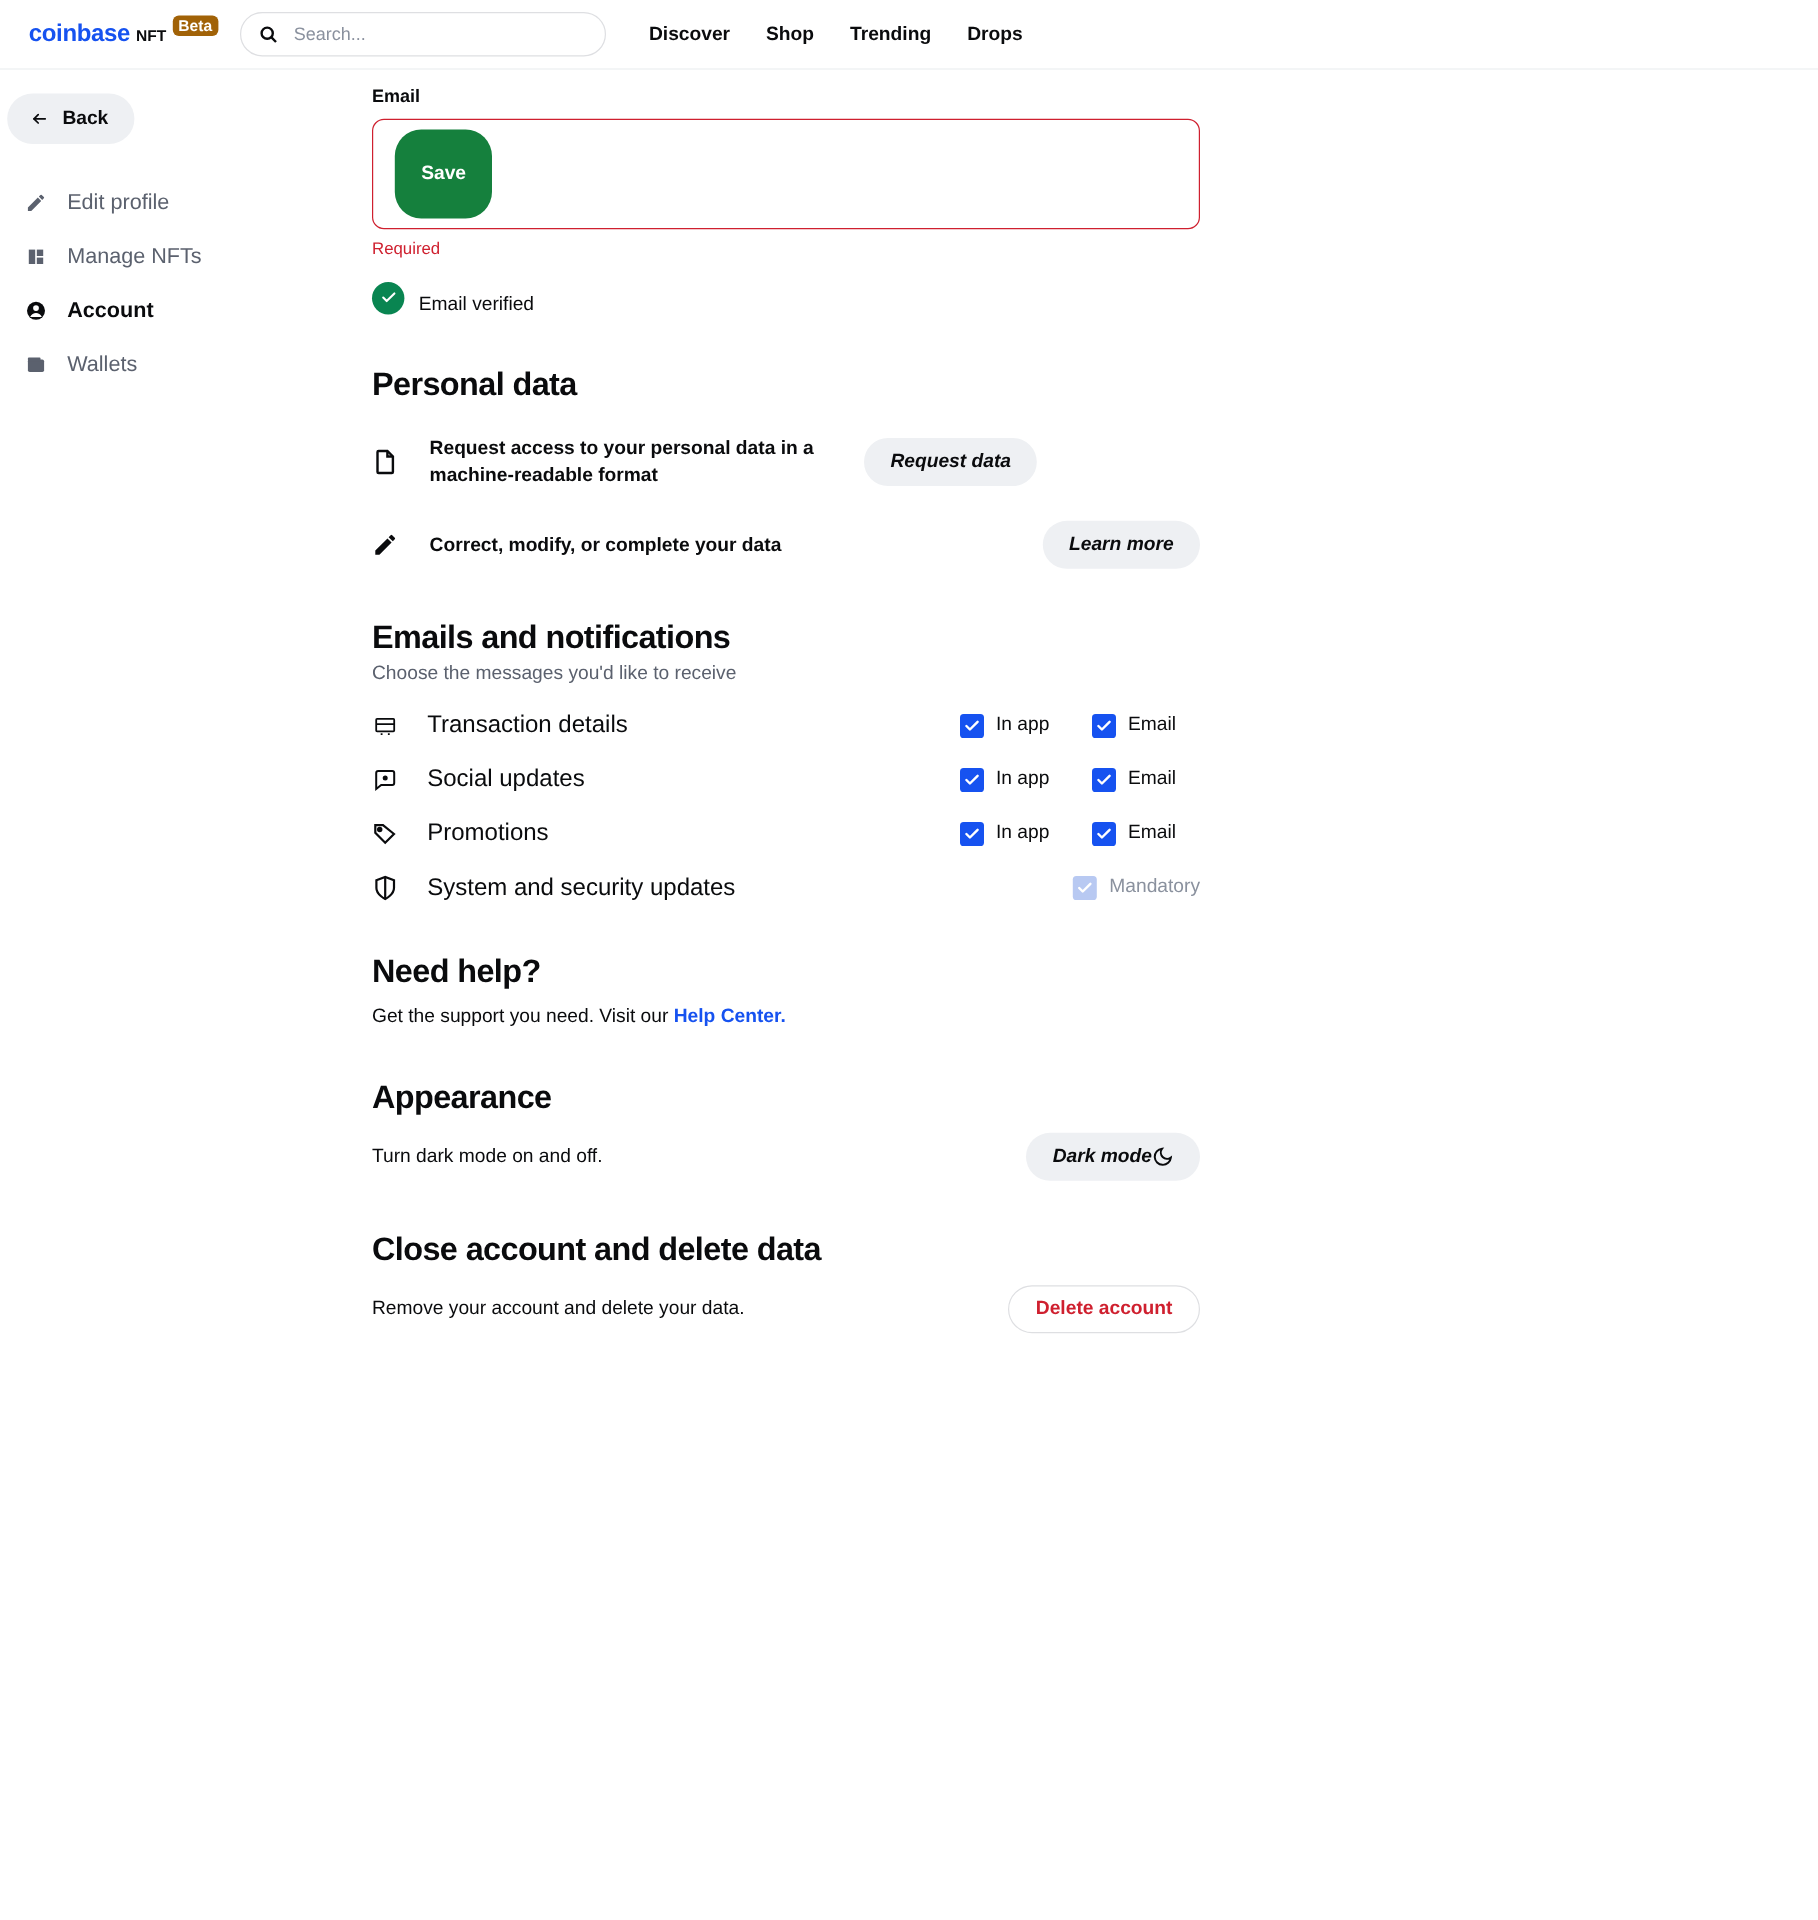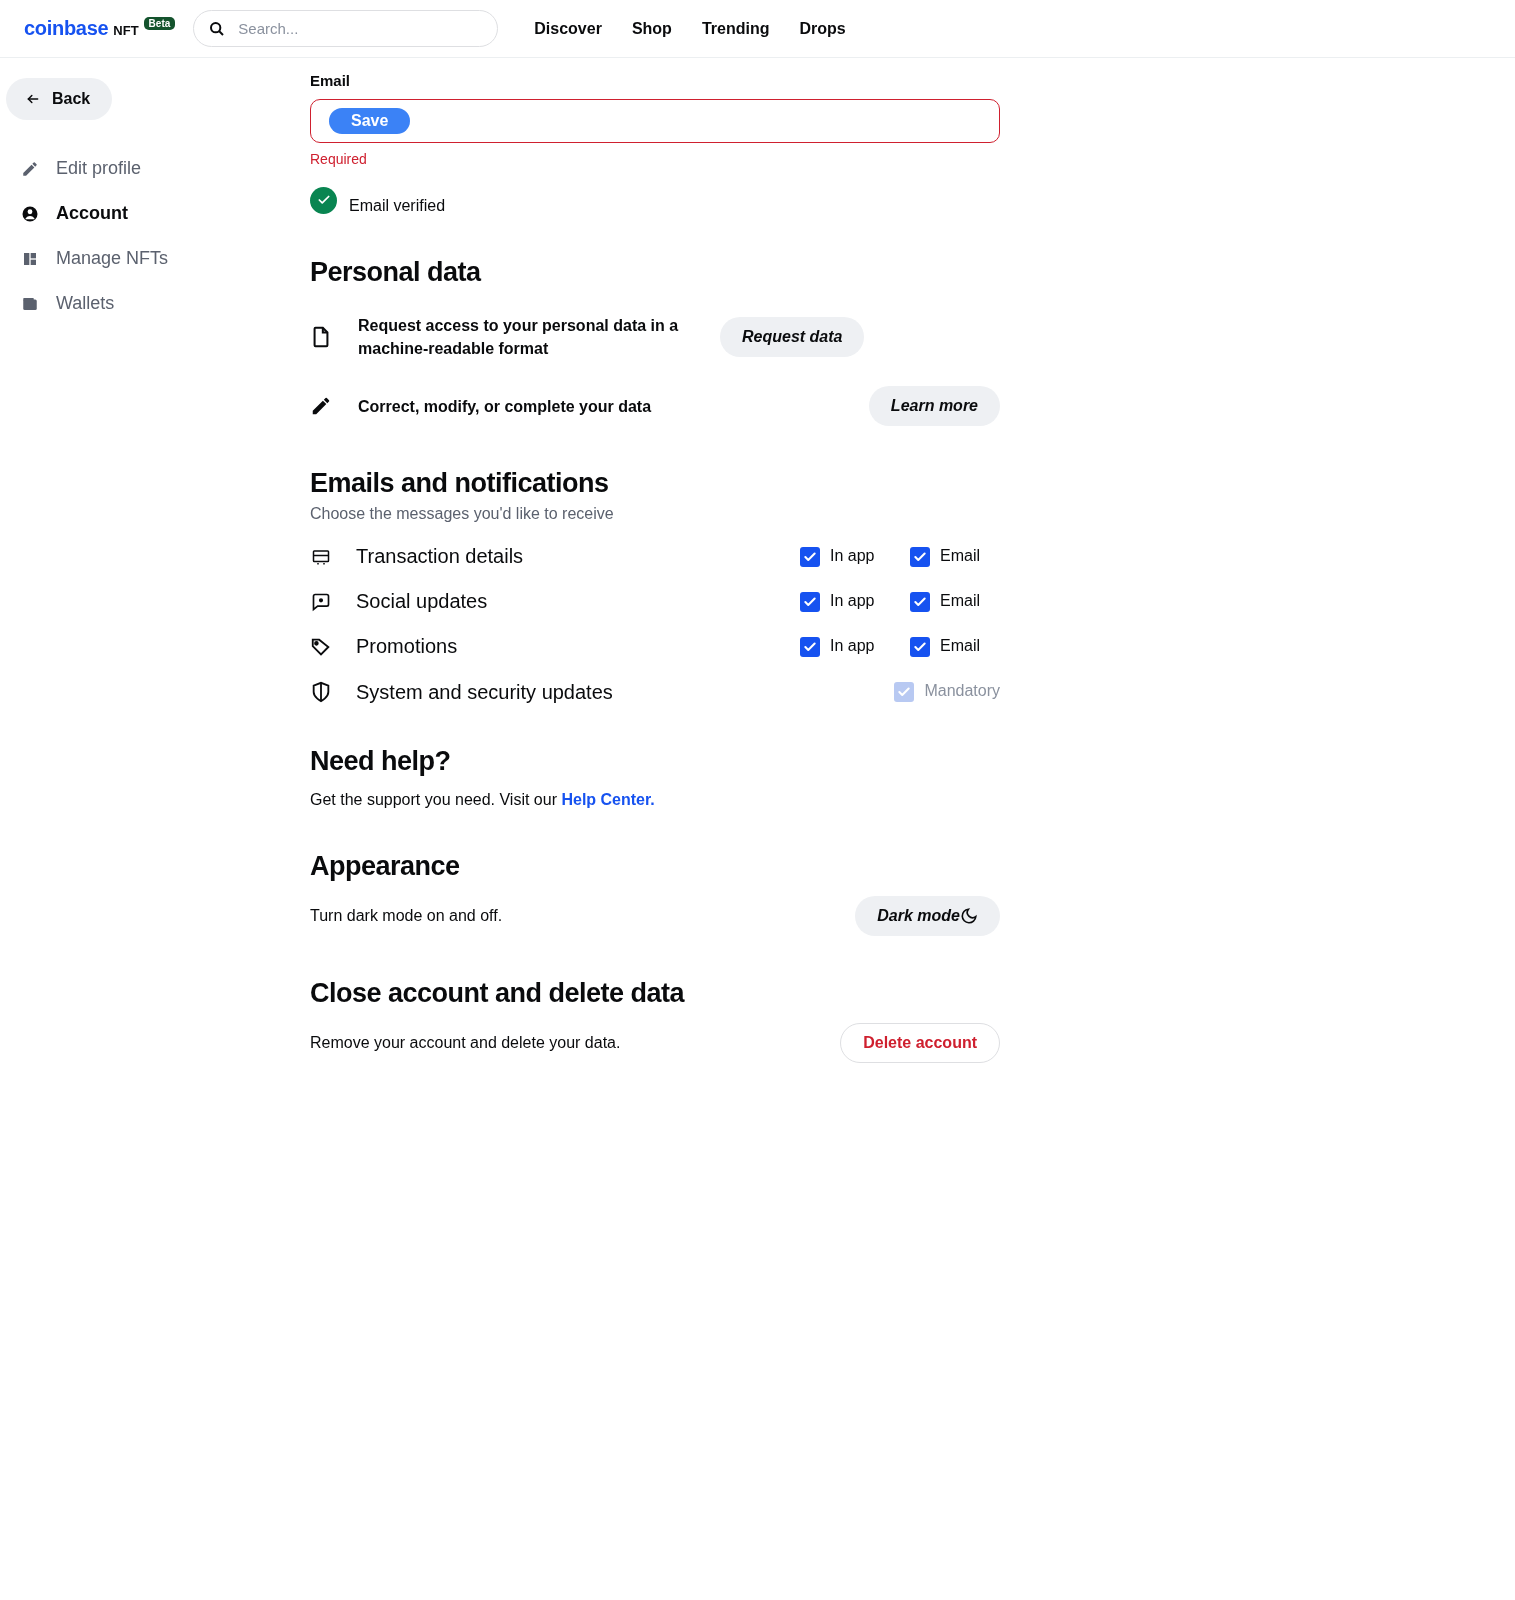--- a/index.html
+++ b/index.html
@@ -3,21 +3,21 @@
 <meta charset="utf-8">
 <style>
 * { margin: 0; padding: 0; box-sizing: border-box; }
 body { font-family: -apple-system, BlinkMacSystemFont, "Segoe UI", Helvetica, Arial, sans-serif; background: #fff; color: #0a0b0d; }
 
 
 .header { display: flex; align-items: center; padding: 10px 24px; border-bottom: 1px solid #eceff1; gap: 18px; }
 .logo-wrap { display: flex; align-items: baseline; gap: 5px; }
 .logo-main { color: #1652f0; font-weight: 600; font-size: 20px; letter-spacing: -0.3px; }
 .logo-sub { color: #0a0b0d; font-weight: 700; font-size: 13px; }
-.beta-badge { background: #14532d; color: #fff; font-size: 10px; font-weight: 700; padding: 1px 5px; border-radius: 5px; position: relative; top: -8px; }
+.beta-badge { background: #a16207; color: #fff; font-size: 13px; font-weight: 700; padding: 1px 5px; border-radius: 5px; position: relative; top: -8px; }
 .search-wrap { position: relative; width: 305px; }
 .search-input { width: 100%; padding: 9px 14px 9px 44px; border: 1px solid #dedfe2; border-radius: 24px; font-size: 15px; outline: none; }
 .search-input::placeholder { color: #8a919e; }
 .search-icon-pos { position: absolute; left: 16px; top: 50%; transform: translateY(-50%); }
 .nav-links { display: flex; gap: 30px; margin-left: 18px; }
 .nav-link { font-weight: 600; font-size: 16px; color: #0a0b0d; text-decoration: none; cursor: pointer; }
 
 
 .page { display: flex; }
 
@@ -29,21 +29,21 @@
 .side-item.active { color: #0a0b0d; font-weight: 600; }
 .side-item .si-icon { width: 20px; height: 20px; display: flex; align-items: center; justify-content: center; }
 
 
 .content { flex: 1; padding: 14px 40px 40px 0; max-width: 730px; }
 
 .field-label { font-weight: 600; font-size: 15px; margin-bottom: 10px; }
 .email-box { display: flex; align-items: center; border: 1px solid #cf202f; border-radius: 10px; padding: 8px 10px 8px 18px; }
 .email-input { flex: 1; border: none; outline: none; font-size: 16px; padding: 10px 0; }
 .email-input::placeholder { color: #8a919e; }
-.save-pill { background: #3b82f6; color: #fff; border: none; padding: 4px 22px; border-radius: 22px; font-weight: 600; font-size: 16px; cursor: pointer; }
+.save-pill { background: #15803d; color: #fff; border: none; padding: 28px 22px; border-radius: 22px; font-weight: 600; font-size: 16px; cursor: pointer; }
 .err { color: #cf202f; font-size: 14px; margin-top: 8px; }
 .verified-row { display: flex; align-items: center; gap: 12px; margin-top: 18px; }
 .check-circle { width: 27px; height: 27px; border-radius: 50%; background: #098551; display: flex; align-items: center; justify-content: center; }
 .verified-text { font-size: 16px; margin-top: 12px; }
 
 h2.section-title { font-size: 27px; font-weight: 600; margin-top: 42px; letter-spacing: -0.5px; }
 .section-sub { color: #5b616e; font-size: 16px; margin-top: 6px; }
 
 .data-row { display: flex; align-items: center; gap: 22px; margin-top: 26px; }
 .data-icon { width: 26px; flex-shrink: 0; display: flex; }
@@ -111,39 +111,39 @@
     </button>
     <div class="side-nav">
       <div class="side-item">
         <span class="si-icon">
           <svg width="18" height="18" viewBox="0 0 24 24" fill="#5b616e">
               <path d="M3 17.25V21h3.75L17.81 9.94l-3.75-3.75L3 17.25zM20.71 7.04a1 1 0 0 0 0-1.41l-2.34-2.34a1 1 0 0 0-1.41 0l-1.83 1.83 3.75 3.75 1.83-1.83z"></path>
             </svg>
         </span>
         <span>Edit profile</span>
       </div>
+      <div class="side-item">
+        <span class="si-icon">
+          <svg width="16" height="16" viewBox="0 0 24 24" fill="#5b616e">
+              <rect x="3" y="3" width="8" height="18"></rect>
+              <rect x="13" y="3" width="8" height="8"></rect>
+              <rect x="13" y="13" width="8" height="8"></rect>
+            </svg>
+        </span>
+        <span>Manage NFTs</span>
+      </div>
       <div class="side-item active">
         <span class="si-icon">
           <svg width="18" height="18" viewBox="0 0 24 24" fill="#0a0b0d">
               <circle cx="12" cy="12" r="10"></circle>
               <circle cx="12" cy="9" r="3.2" fill="#fff"></circle>
               <path d="M5.5 19c1.2-3 4-4.5 6.5-4.5s5.3 1.5 6.5 4.5" fill="#fff"></path>
             </svg>
         </span>
         <span>Account</span>
-      </div>
-      <div class="side-item">
-        <span class="si-icon">
-          <svg width="16" height="16" viewBox="0 0 24 24" fill="#5b616e">
-              <rect x="3" y="3" width="8" height="18"></rect>
-              <rect x="13" y="3" width="8" height="8"></rect>
-              <rect x="13" y="13" width="8" height="8"></rect>
-            </svg>
-        </span>
-        <span>Manage NFTs</span>
       </div>
       <div class="side-item">
         <span class="si-icon">
           <svg width="18" height="18" viewBox="0 0 24 24" fill="#5b616e">
               <rect x="3" y="6" width="18" height="14" rx="2"></rect>
               <rect x="3" y="4" width="14" height="4" rx="1"></rect>
             </svg>
         </span>
         <span>Wallets</span>
       </div>

